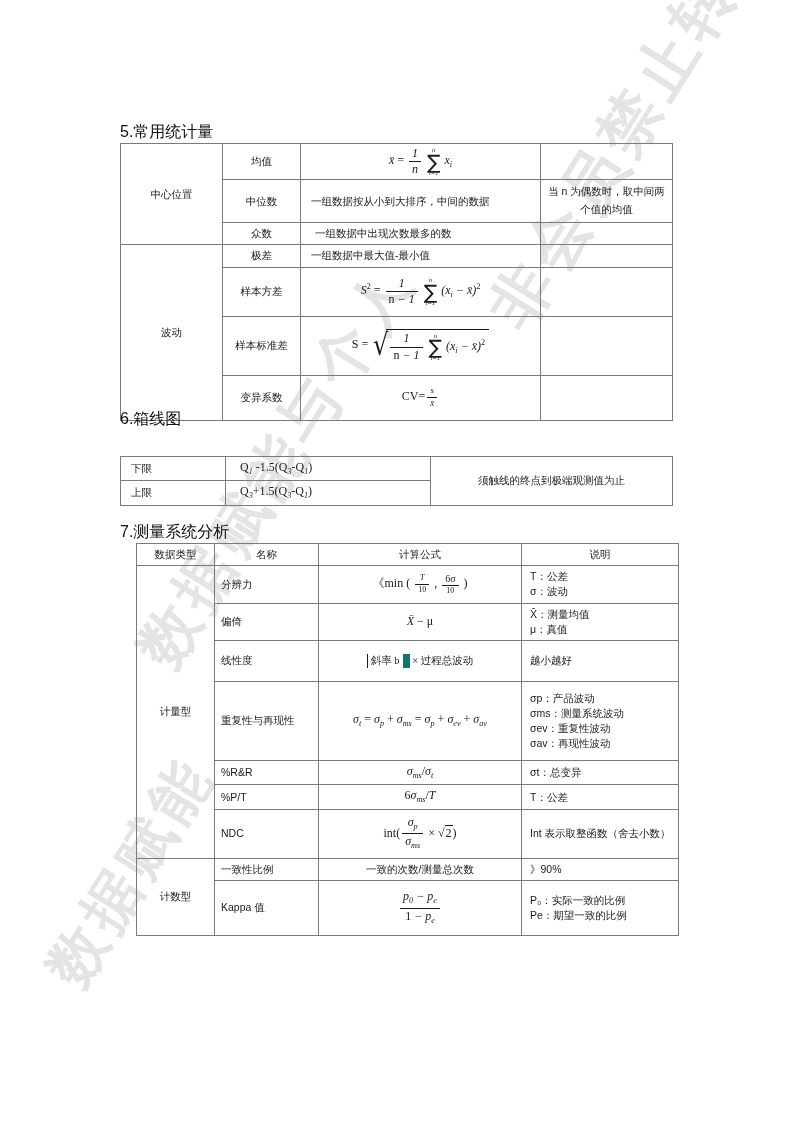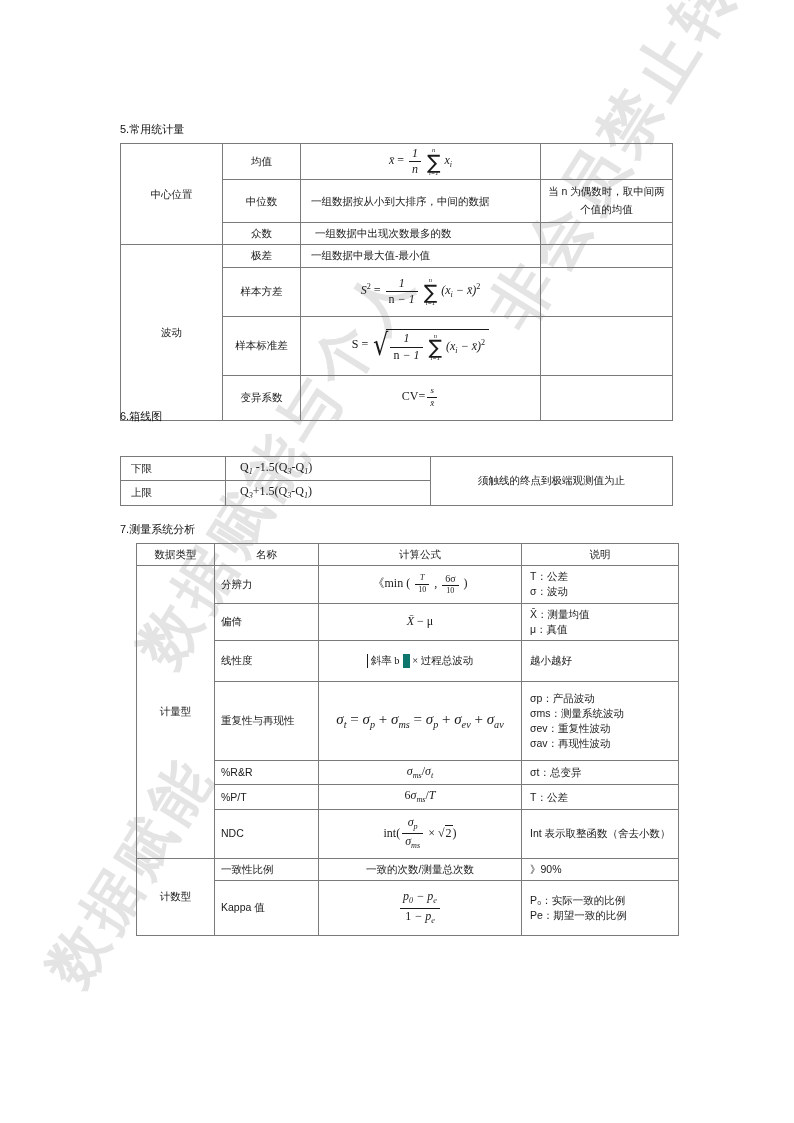--- a/index.html
+++ b/index.html
@@ -53,21 +53,21 @@
 
   
   .page {
     position: absolute;
     inset: 0;
     z-index: 10;
   }
   .section-heading {
     position: absolute;
     left: 120px;
-    font-size: 11px;
+    font-size: 16px;
     font-family: "Liberation Sans", "DejaVu Sans", sans-serif;
     color: #111;
     line-height: 1;
   }
   #h-stat { top: 124px; }
   #h-box  { top: 411px; text-align: right; }
   #h-msa  { top: 524px; }
 
   table.doc {
     position: absolute;
@@ -351,21 +351,21 @@
           <span class="math nm sm"><span class="abs">斜率 b</span> × 过程总波动</span>
         </td>
         <td class="note">
           <div>越小越好</div>
         </td>
       </tr>
 
       <tr>
         <td class="l" style="height:72px">重复性与再现性</td>
         <td class="c">
-          <span class="math" style="font-size:15px">
+          <span class="math" style="font-size:12px">
             σ<sub>t</sub> <span class="nm">=</span> σ<sub>p</sub> <span class="nm">+</span> σ<sub>ms</sub>
             <span class="nm">=</span> σ<sub>p</sub> <span class="nm">+</span> σ<sub>ev</sub> <span class="nm">+</span> σ<sub>av</sub>
           </span>
         </td>
         <td class="note">
           <div>σp：产品波动</div>
           <div>σms：测量系统波动</div>
           <div>σev：重复性波动</div>
           <div>σav：再现性波动</div>
         </td>

